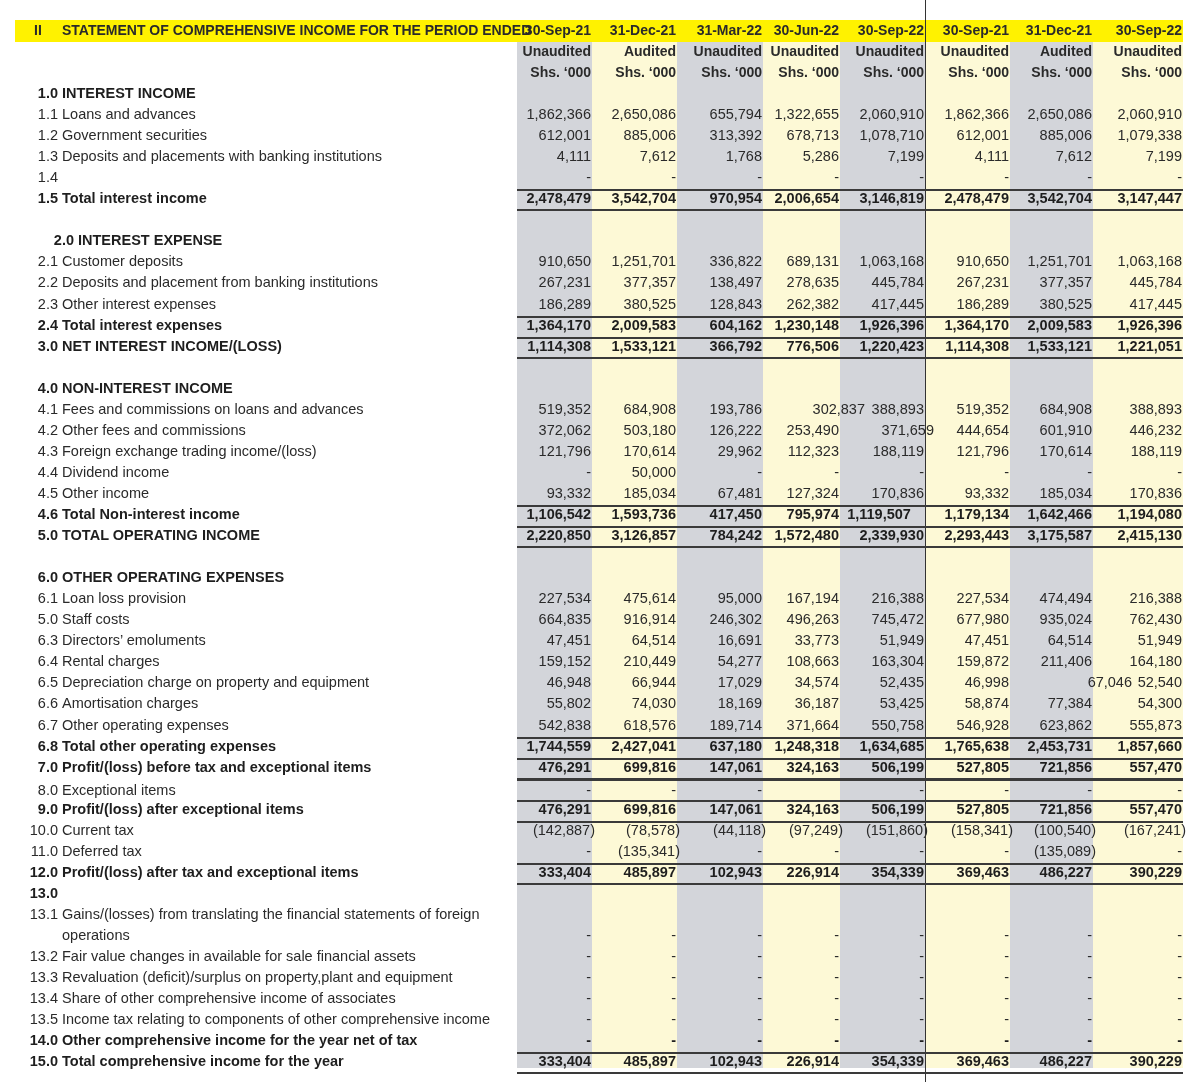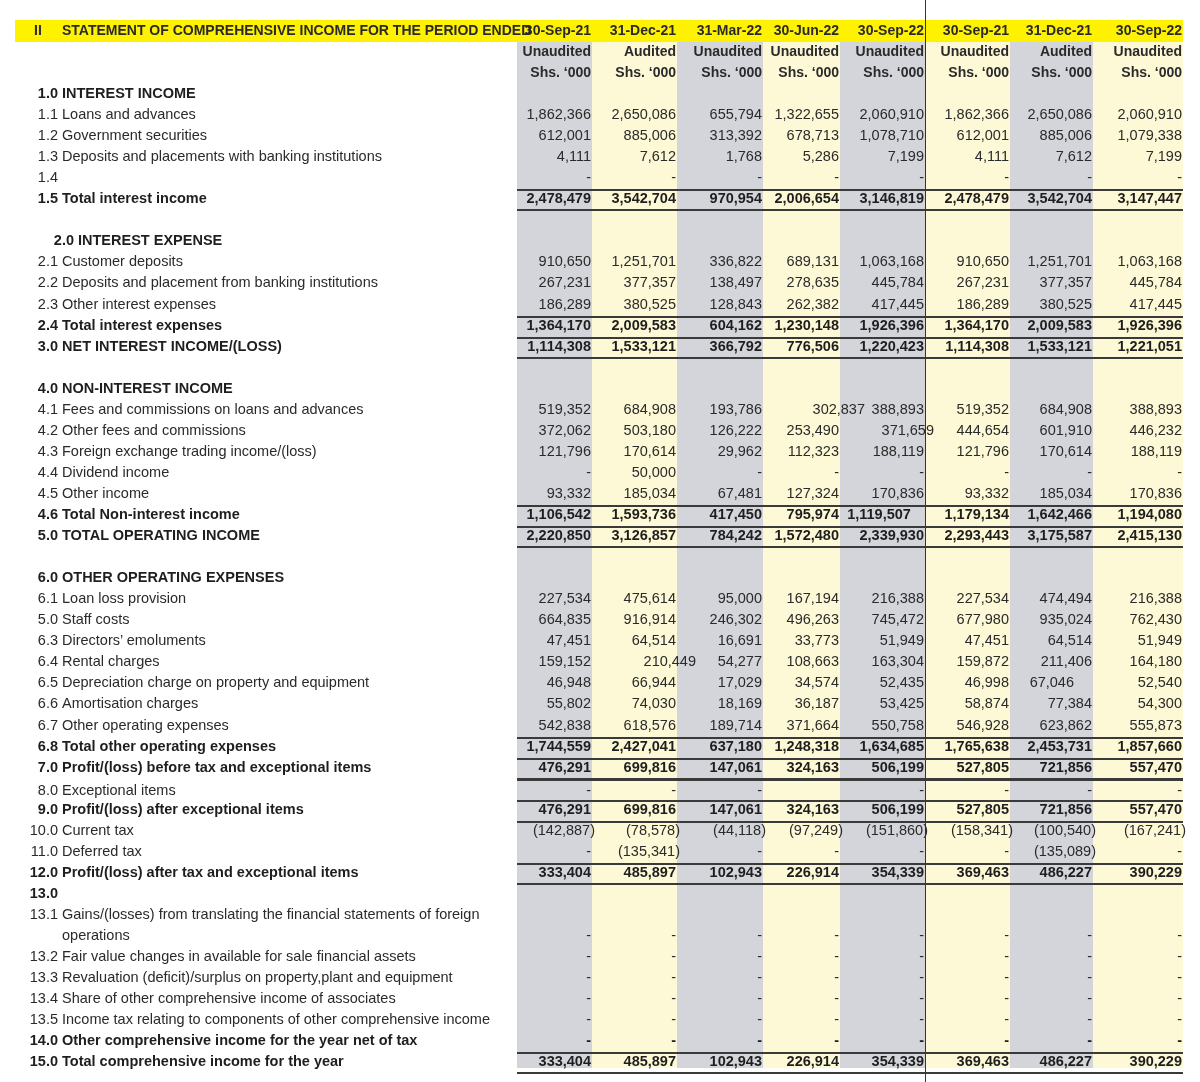--- a/index.html
+++ b/index.html
@@ -345,38 +345,38 @@
       <span class="v" style="left: 749px; width: 90px;">33,773</span>
       <span class="v" style="left: 834px; width: 90px;">51,949</span>
       <span class="v" style="left: 919px; width: 90px;">47,451</span>
       <span class="v" style="left: 1002px; width: 90px;">64,514</span>
       <span class="v" style="left: 1092px; width: 90px;">51,949</span>
     </div>
     <div class="row" style="top: 651.35px;">
       <span class="no">6.4</span>
       <span class="lbl">Rental charges</span>
       <span class="v" style="left: 501px; width: 90px;">159,152</span>
-      <span class="v" style="left: 606px; width: 90px;">210,449</span>
+      <span class="v" style="left: 586px; width: 90px;">210,449</span>
       <span class="v" style="left: 672px; width: 90px;">54,277</span>
       <span class="v" style="left: 749px; width: 90px;">108,663</span>
       <span class="v" style="left: 834px; width: 90px;">163,304</span>
       <span class="v" style="left: 919px; width: 90px;">159,872</span>
       <span class="v" style="left: 1002px; width: 90px;">211,406</span>
       <span class="v" style="left: 1092px; width: 90px;">164,180</span>
     </div>
     <div class="row" style="top: 672.4px;">
       <span class="no">6.5</span>
       <span class="lbl">Depreciation charge on property and equipment</span>
       <span class="v" style="left: 501px; width: 90px;">46,948</span>
       <span class="v" style="left: 586px; width: 90px;">66,944</span>
       <span class="v" style="left: 672px; width: 90px;">17,029</span>
       <span class="v" style="left: 749px; width: 90px;">34,574</span>
       <span class="v" style="left: 834px; width: 90px;">52,435</span>
       <span class="v" style="left: 919px; width: 90px;">46,998</span>
-      <span class="v" style="left: 984px; width: 90px;">67,046</span>
+      <span class="v" style="left: 1042px; width: 90px;">67,046</span>
       <span class="v" style="left: 1092px; width: 90px;">52,540</span>
     </div>
     <div class="row" style="top: 693.45px;">
       <span class="no">6.6</span>
       <span class="lbl">Amortisation charges</span>
       <span class="v" style="left: 501px; width: 90px;">55,802</span>
       <span class="v" style="left: 586px; width: 90px;">74,030</span>
       <span class="v" style="left: 672px; width: 90px;">18,169</span>
       <span class="v" style="left: 749px; width: 90px;">36,187</span>
       <span class="v" style="left: 834px; width: 90px;">53,425</span>

